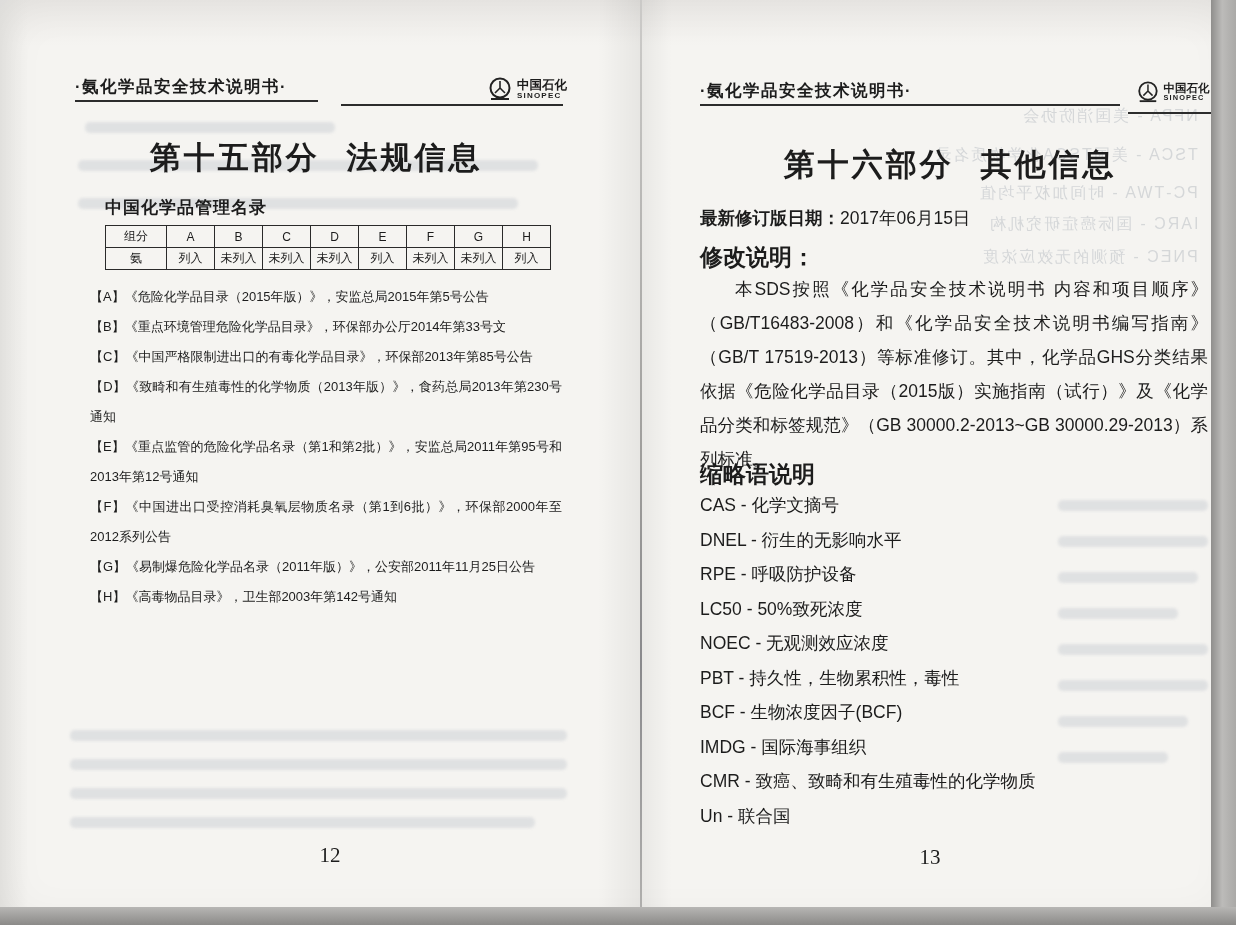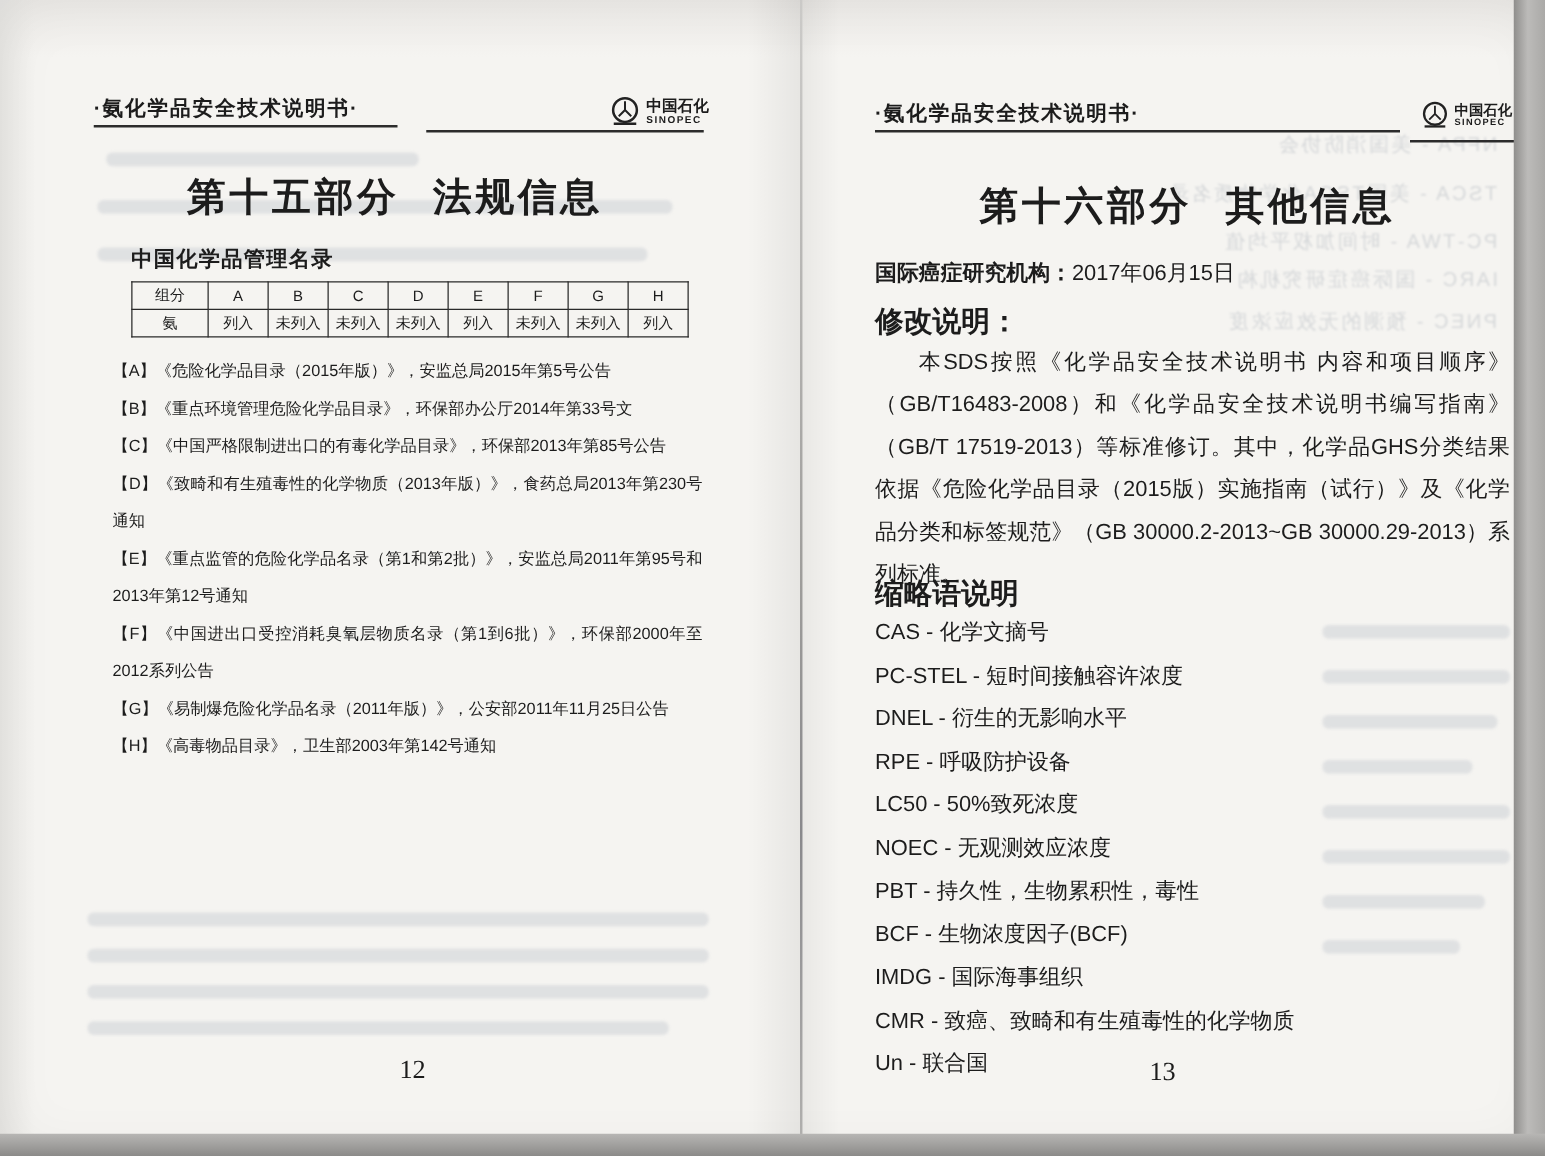--- a/index.html
+++ b/index.html
@@ -151,32 +151,31 @@
       </svg>
       <div>
         <div class="cn">中国石化</div>
         <div class="en">SINOPEC</div>
       </div>
     </div>
 
     <div class="abs sec-title" style="left:700px;top:144px;width:500px;">第十六部分 其他信息</div>
 
     <div class="abs rev-line" style="left:700px;top:206px;">
-      <span class="lbl">国际癌症研究机构：</span><span>2017年06月15日</span>
+      <span class="lbl">最新修订版日期：</span><span>2017年06月15日</span>
     </div>
 
     <div class="abs bold-lbl" style="left:700px;top:242px;">修改说明：</div>
 
     <div class="abs note-para" style="left:700px;top:272px;">本SDS按照《化学品安全技术说明书 内容和项目顺序》（GB/T16483-2008）和《化学品安全技术说明书编写指南》（GB/T 17519-2013）等标准修订。其中，化学品GHS分类结果依据《危险化学品目录（2015版）实施指南（试行）》及《化学品分类和标签规范》（GB 30000.2-2013~GB 30000.29-2013）系列标准。</div>
 
     <div class="abs bold-lbl" style="left:700px;top:459px;">缩略语说明</div>
 
     <div class="abs abbrevs" style="left:700px;top:488px;">
       <div>CAS - 化学文摘号</div>
-      <div>PC-STEL - 短时间接触容许浓度</div>
       <div>DNEL - 衍生的无影响水平</div>
       <div>RPE - 呼吸防护设备</div>
       <div>LC50 - 50%致死浓度</div>
       <div>NOEC - 无观测效应浓度</div>
       <div>PBT - 持久性，生物累积性，毒性</div>
       <div>BCF - 生物浓度因子(BCF)</div>
       <div>IMDG - 国际海事组织</div>
       <div>CMR - 致癌、致畸和有生殖毒性的化学物质</div>
       <div>Un - 联合国</div>
     </div>

